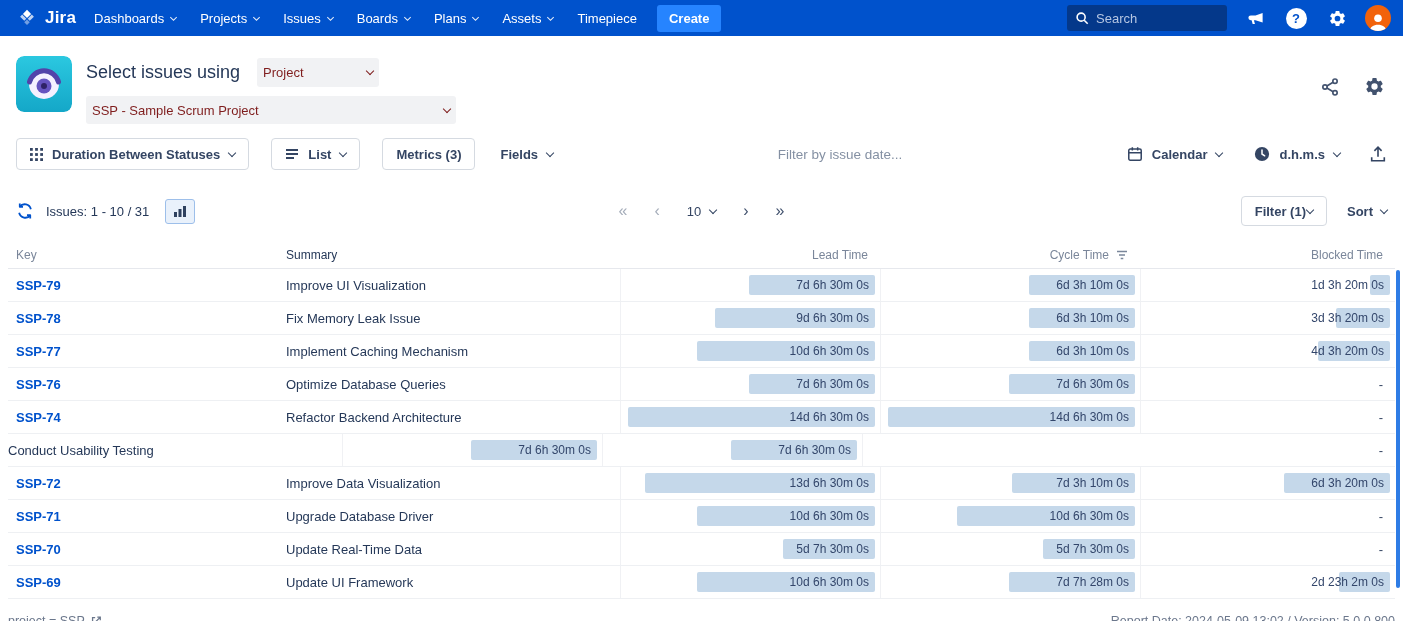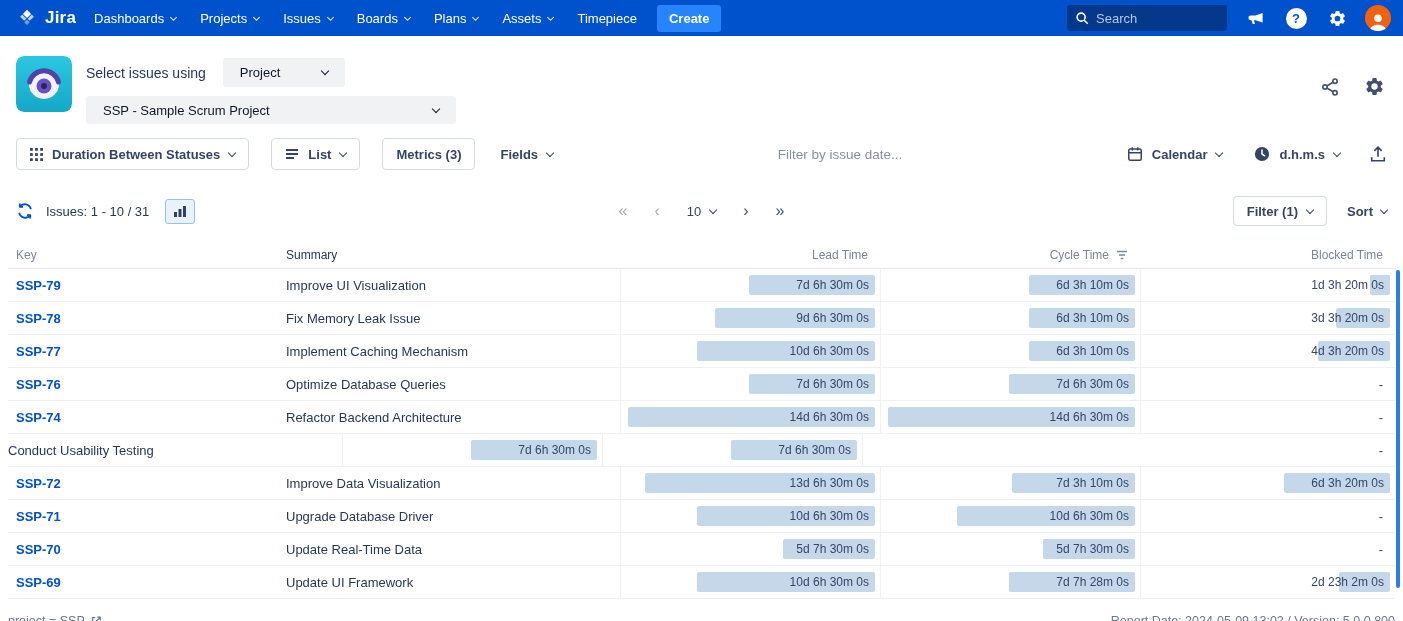--- a/index.html
+++ b/index.html
@@ -30,23 +30,23 @@
     display:flex;align-items:center;justify-content:center;font-weight:700;font-size:13px}
   .help-circle::after{content:"?"}
   .avatar{width:26px;height:26px;border-radius:50%;background:var(--avatar,#F2620A);
     display:flex;align-items:end;justify-content:center;overflow:hidden;cursor:pointer}
 
   
   .picker{position:relative;display:flex;gap:14px;padding:20px 16px 8px}
   .app-logo{width:56px;height:56px;border-radius:8px;flex:none}
   .picker-fields{display:flex;flex-direction:column;gap:9px;padding-top:2px}
   .picker-row1{display:flex;align-items:center;gap:17px}
-  .picker-label{font-size:14px;color:#253858}
+  .picker-label{font-size:18px;color:#253858}
   .select{background:#F1F2F4;border-radius:3px;height:29px;display:flex;align-items:center;
-    justify-content:space-between;padding:0 17px;font-size:13px;color:#0f172a;cursor:pointer;gap:10px}
+    justify-content:space-between;padding:0 6px;font-size:13px;color:#7f1d1d;cursor:pointer;gap:10px}
   .mode-select{width:122px}
   .project-select{width:370px;height:28px}
   .picker-actions{position:absolute;right:18px;top:40px;display:flex;gap:24px;color:#42526E}
   .icon-btn{cursor:pointer;display:flex;align-items:center;justify-content:center}
 
   
   .toolbar{display:flex;align-items:center;gap:22px;padding:6px 16px 12px}
   .tb-btn{display:flex;align-items:center;gap:9px;height:32px;padding:0 13px;background:#fff;
     border:1px solid #D5DAE1;border-radius:4px;font-size:13px;font-weight:600;color:#344563;cursor:pointer}
   .tb-plain{border:none;padding:0 3px}
@@ -59,21 +59,21 @@
   .count-label{font-size:13px;color:#253858}
   .chart-btn{width:30px;height:25px;border:1px solid #9DBFEA;background:#E9F1FB;border-radius:3px;
     display:flex;align-items:center;justify-content:center;cursor:pointer;margin-left:4px}
   .pagination{position:absolute;left:50%;transform:translateX(-50%);display:flex;align-items:center;
     gap:27px;font-size:16px;color:#42526E}
   .pg-btn{cursor:pointer;line-height:1}
   .pg-disabled{color:#A5ADBA}
   .pagesize{display:flex;align-items:center;gap:9px;font-size:13px;color:#344563;cursor:pointer}
   .ib-right{margin-left:auto;display:flex;align-items:center;gap:20px}
   .filter-btn{height:30px;border:1px solid #D5DAE1;border-radius:4px;background:#fff;padding:0 13px;
-    display:flex;align-items:center;gap:9px;font-size:13px;font-weight:600;color:#344563;cursor:pointer}
+    display:flex;align-items:center;gap:1px;font-size:13px;font-weight:600;color:#344563;cursor:pointer}
   .sort-btn{display:flex;align-items:center;gap:8px;font-size:13px;font-weight:600;color:#344563;cursor:pointer}
 
   
   .table{margin:0 8px;position:relative;font-size:13px}
   .thead{display:flex;align-items:center;height:27px;color:#7A869A;font-size:12px;border-bottom:1px solid #E6E8ED}
   .cell{flex:none}
   .c-key{width:278px;padding-left:8px}
   .c-summary{width:334px;padding-right:8px;overflow:hidden;white-space:nowrap}
   .c-cycle,.c-lead{width:260px}
   .c-blocked{flex:1}

